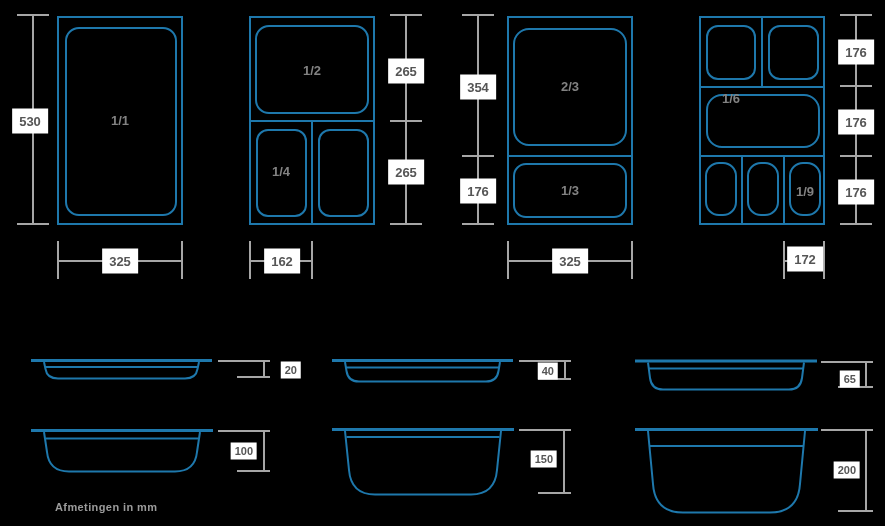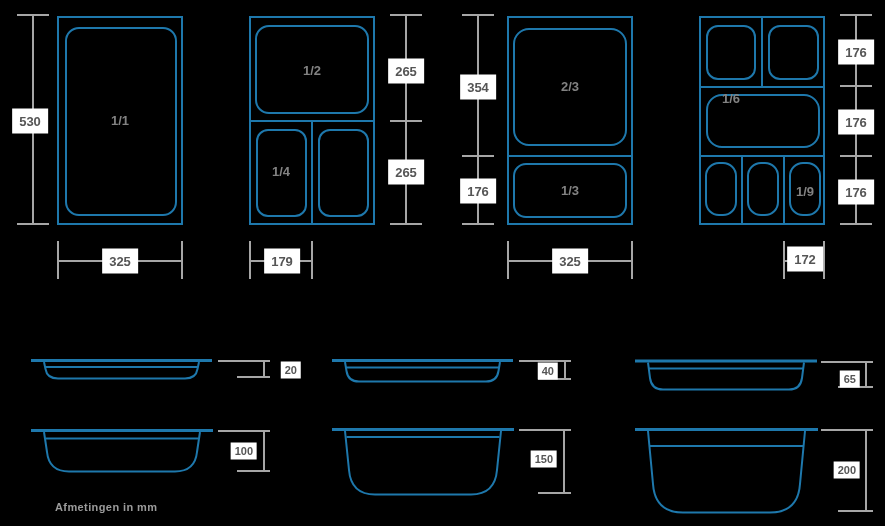--- a/index.html
+++ b/index.html
@@ -75,21 +75,21 @@
   <div class="abs dimline-v" style="left:405px;top:14px;height:211px;"></div>
   <div class="abs tick-h" style="left:406px;top:15px;"></div>
   <div class="abs tick-h" style="left:406px;top:121px;"></div>
   <div class="abs tick-h" style="left:406px;top:224px;"></div>
   <span class="abs dim-box" style="left:406px;top:71px;">265</span>
   <span class="abs dim-box" style="left:406px;top:172px;">265</span>
 
   <div class="abs dimline-h" style="left:249px;top:260px;width:64px;"></div>
   <div class="abs tick-v" style="left:250px;top:260px;"></div>
   <div class="abs tick-v" style="left:312px;top:260px;"></div>
-  <span class="abs dim-box" style="left:282px;top:261px;">179</span>
+  <span class="abs dim-box" style="left:282px;top:261px;">162</span>
 
   <div class="abs outer" style="left:507px;top:16px;width:126px;height:209px;"></div>
   <div class="abs div-h" style="left:507px;top:155px;width:126px;"></div>
   <div class="abs rrect" style="left:513px;top:28px;width:114px;height:118px;border-radius:16px;"></div>
   <div class="abs rrect" style="left:513px;top:163px;width:114px;height:55px;border-radius:13px;"></div>
   <span class="abs pan-label" style="left:570px;top:86px;">2/3</span>
   <span class="abs pan-label" style="left:570px;top:190px;">1/3</span>
 
   <div class="abs dimline-v" style="left:477px;top:14px;height:211px;"></div>
   <div class="abs tick-h" style="left:478px;top:15px;"></div>

